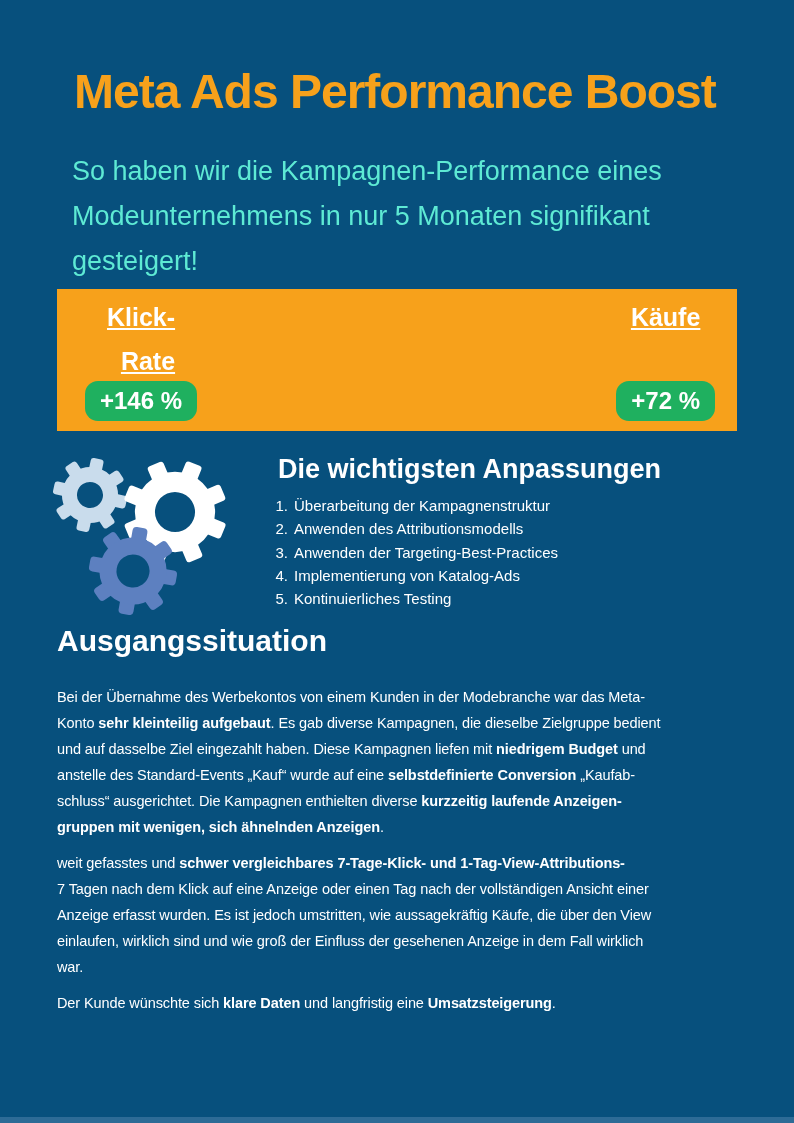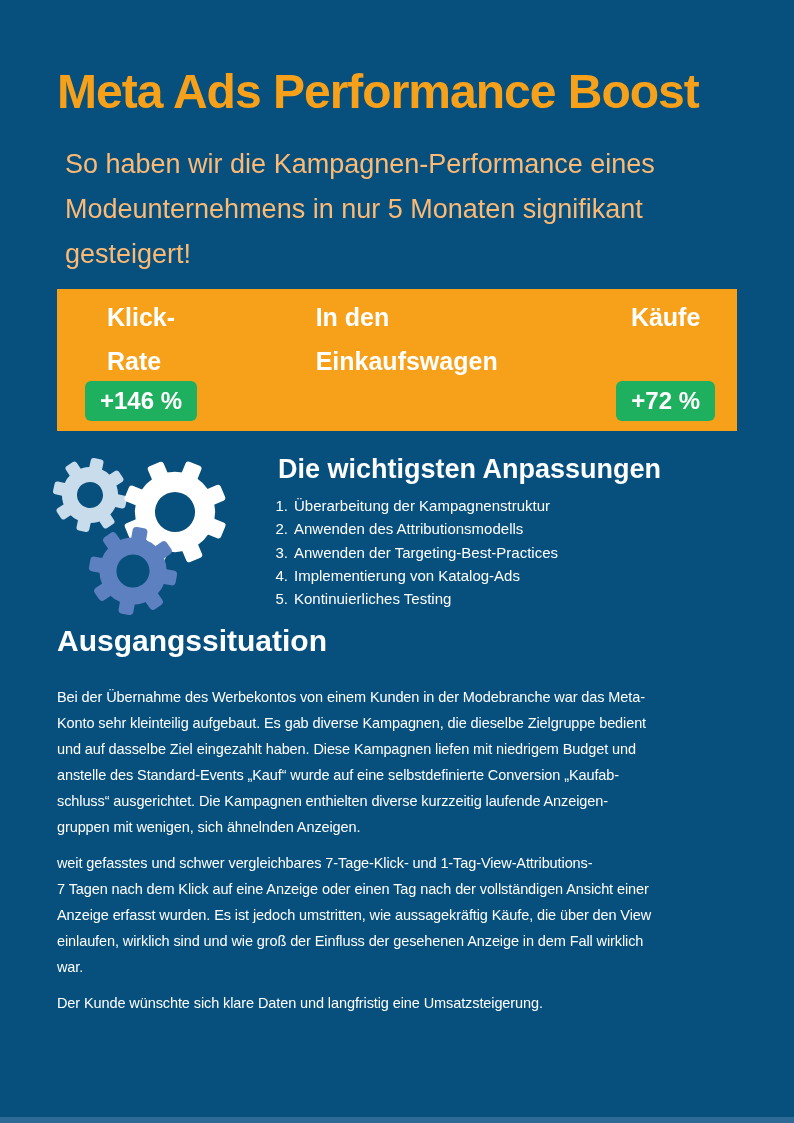--- a/index.html
+++ b/index.html
@@ -5,68 +5,68 @@
   html,body{margin:0;padding:0;}
   .page{
     position:relative;
     width:794px;height:1123px;
     background:#07507D;
     font-family:"Liberation Sans", sans-serif;
     color:#FFFFFF;
     overflow:hidden;
   }
   .page-title{
-    position:absolute;left:57px;top:64px;
+    position:absolute;left:74px;top:64px;
     margin:0;
     font-size:48px;font-weight:700;letter-spacing:-1px;
     color:#F7A11B;
     white-space:nowrap;
   }
   .page-subtitle{
     position:absolute;left:57px;top:134px;width:695px;
-    margin:8px;
+    margin:15px;
     font-size:27px;line-height:45px;font-weight:400;
-    color:#fdba74;
+    color:#5eead4;
   }
   .stats-bar{
     position:absolute;left:57px;top:289px;width:680px;height:142px;
     background:#F7A11B;
     box-sizing:border-box;
     display:flex;justify-content:space-between;
     padding:6px 22px 0 28px;
   }
   .stat{display:flex;flex-direction:column;align-items:center;}
-  .stat-label{height:86px;text-align:left;}
+  .stat-label{height:86px;text-align:right;text-decoration:underline;}
   .stat-label div{font-size:25px;font-weight:700;line-height:44px;white-space:nowrap;}
   .stat-badge{
     background:#1FB05F;
     color:#FFFFFF;
     font-size:24px;font-weight:700;line-height:36px;
     padding:2px 15px;
-    border-radius:6px;
+    border-radius:13px;
     white-space:nowrap;
   }
   .gears{position:absolute;left:46px;top:447px;}
   .gear circle{fill:none;stroke:currentColor;}
   .gear rect{fill:currentColor;}
   .adjustments-title{
     position:absolute;left:270px;top:446px;margin:8px;
     font-size:27px;font-weight:700;white-space:nowrap;
   }
   .adjustments-list{position:absolute;left:272px;top:494px;}
   .adj-row{display:flex;font-size:15px;line-height:23.3px;white-space:nowrap;}
   .adj-num{width:16px;text-align:right;margin-right:6px;}
   .situation-title{
     position:absolute;left:57px;top:624px;margin:0;
     font-size:30px;font-weight:700;white-space:nowrap;
   }
   .situation-paragraphs{position:absolute;left:57px;top:684px;width:700px;}
   .para + .para{margin-top:10px;}
   .pline{font-size:14.5px;line-height:26px;white-space:nowrap;letter-spacing:-0.1px;}
-  .pline strong{font-weight:400;}
+  .pline strong{font-weight:700;}
   .footer-bar{
     position:absolute;left:0;bottom:0;width:794px;height:6px;
     background:#2D6B96;
   }
 </style>
 </head>
 <body>
 
 <div class="page">
 
@@ -76,24 +76,20 @@
 
   <div class="stats-bar">
     <div class="stat">
       <div class="stat-label">
         <div>Klick-</div>
         <div>Rate</div>
       </div>
       <div class="stat-badge">+146 %</div>
     </div>
     <div class="stat">
-      <div class="stat-label">
-        <div>In den</div>
-        <div>Einkaufswagen</div>
-      </div>
     </div>
     <div class="stat">
       <div class="stat-label">
         <div>Käufe</div>
         <div></div>
       </div>
       <div class="stat-badge">+72 %</div>
     </div>
   </div>
 

